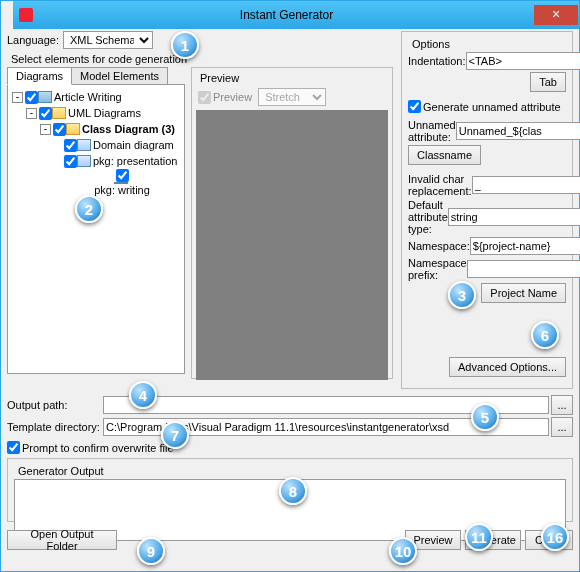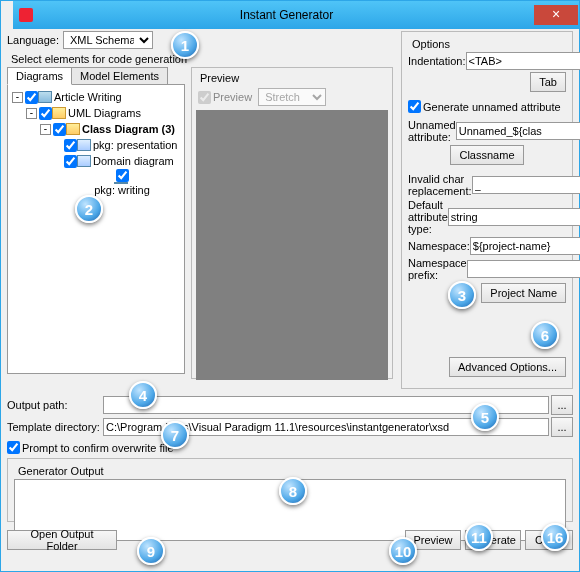--- a/index.html
+++ b/index.html
@@ -82,26 +82,26 @@
                   </div>
                 <div class="tree-row" style="padding-left:28px;">
                     <span class="exp">-</span>
                     <input type="checkbox" class="ck" checked="" style="">
                     <span class="tico ico-folder"></span>
                     <span class="bold">Class Diagram (3)</span>
                   </div>
                 <div class="tree-row" style="padding-left:52px;">
                     <input type="checkbox" class="ck" checked="" style="">
                     <span class="tico ico-diag"></span>
+                    <span>Domain diagram</span>
+                  </div>
+                <div class="tree-row" style="padding-left:52px;">
+                    <input type="checkbox" class="ck" checked="" style="">
+                    <span class="tico ico-diag"></span>
                     <span>pkg: presentation</span>
-                  </div>
-                <div class="tree-row" style="padding-left:52px;">
-                    <input type="checkbox" class="ck" checked="" style="">
-                    <span class="tico ico-diag"></span>
-                    <span>Domain diagram</span>
                   </div>
                 <div class="tree-row" style="padding-left:52px;flex-direction:column;">
                     <input type="checkbox" class="ck" checked="" style="">
                     <span class="tico ico-diag"></span>
                     <span>pkg: writing</span>
                   </div>
               </div>
             </div>
           </div>
 
@@ -135,21 +135,21 @@
 
           <label class="checkbox" style="margin:6px 0;">
               <input type="checkbox" checked="" style="">
               <span>Generate unnamed attribute</span>
             </label>
 
           <div class="row">
               <span style="width:92px">Unnamed attribute:</span>
               <input type="text" style="flex: 1 1 0%;" value="Unnamed_${clas">
             </div>
-          <div class="row" style="justify-content:center;">
+          <div class="row" style="justify-content:flex-start;">
               <button class="btn">Classname</button>
             </div>
 
           <div class="row" style="margin-top:8px;">
               <span style="width:74px">Invalid char replacement:</span>
               <input type="text" style="flex: 1 1 0%;" value="_">
             </div>
           <div class="row">
               <span style="width:74px">Default attribute type:</span>
               <input type="text" style="flex: 1 1 0%;" value="string">

